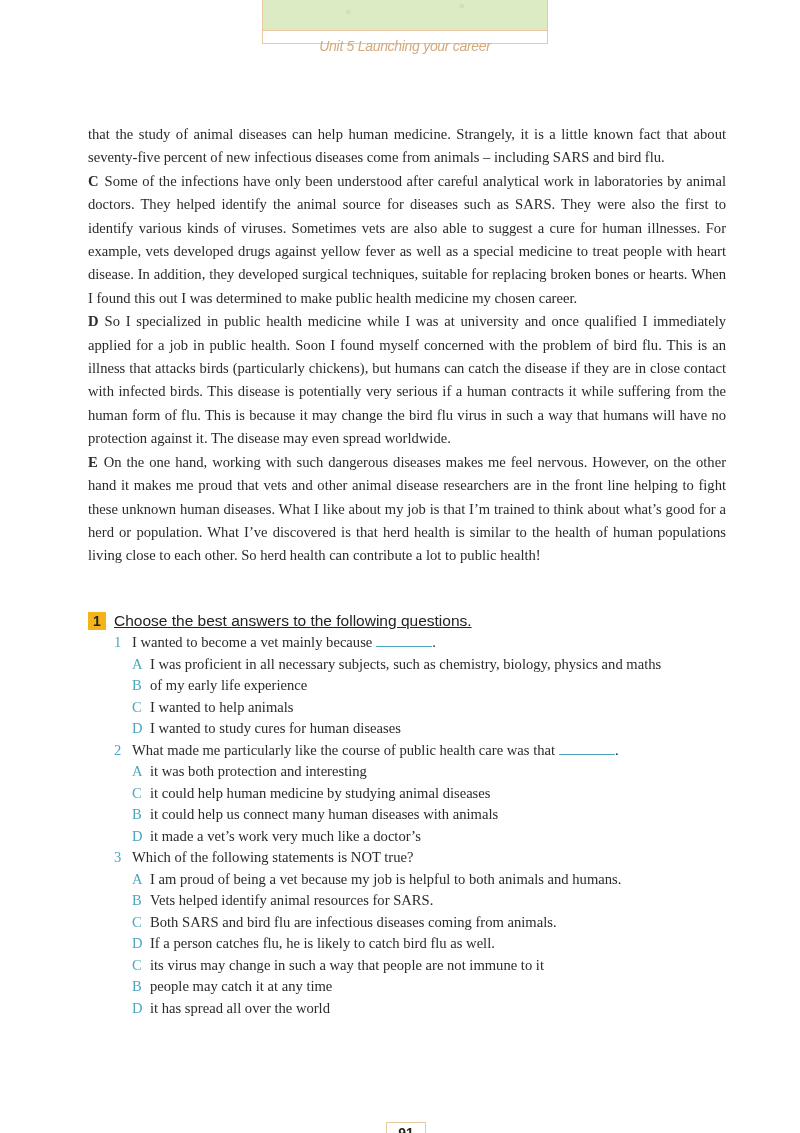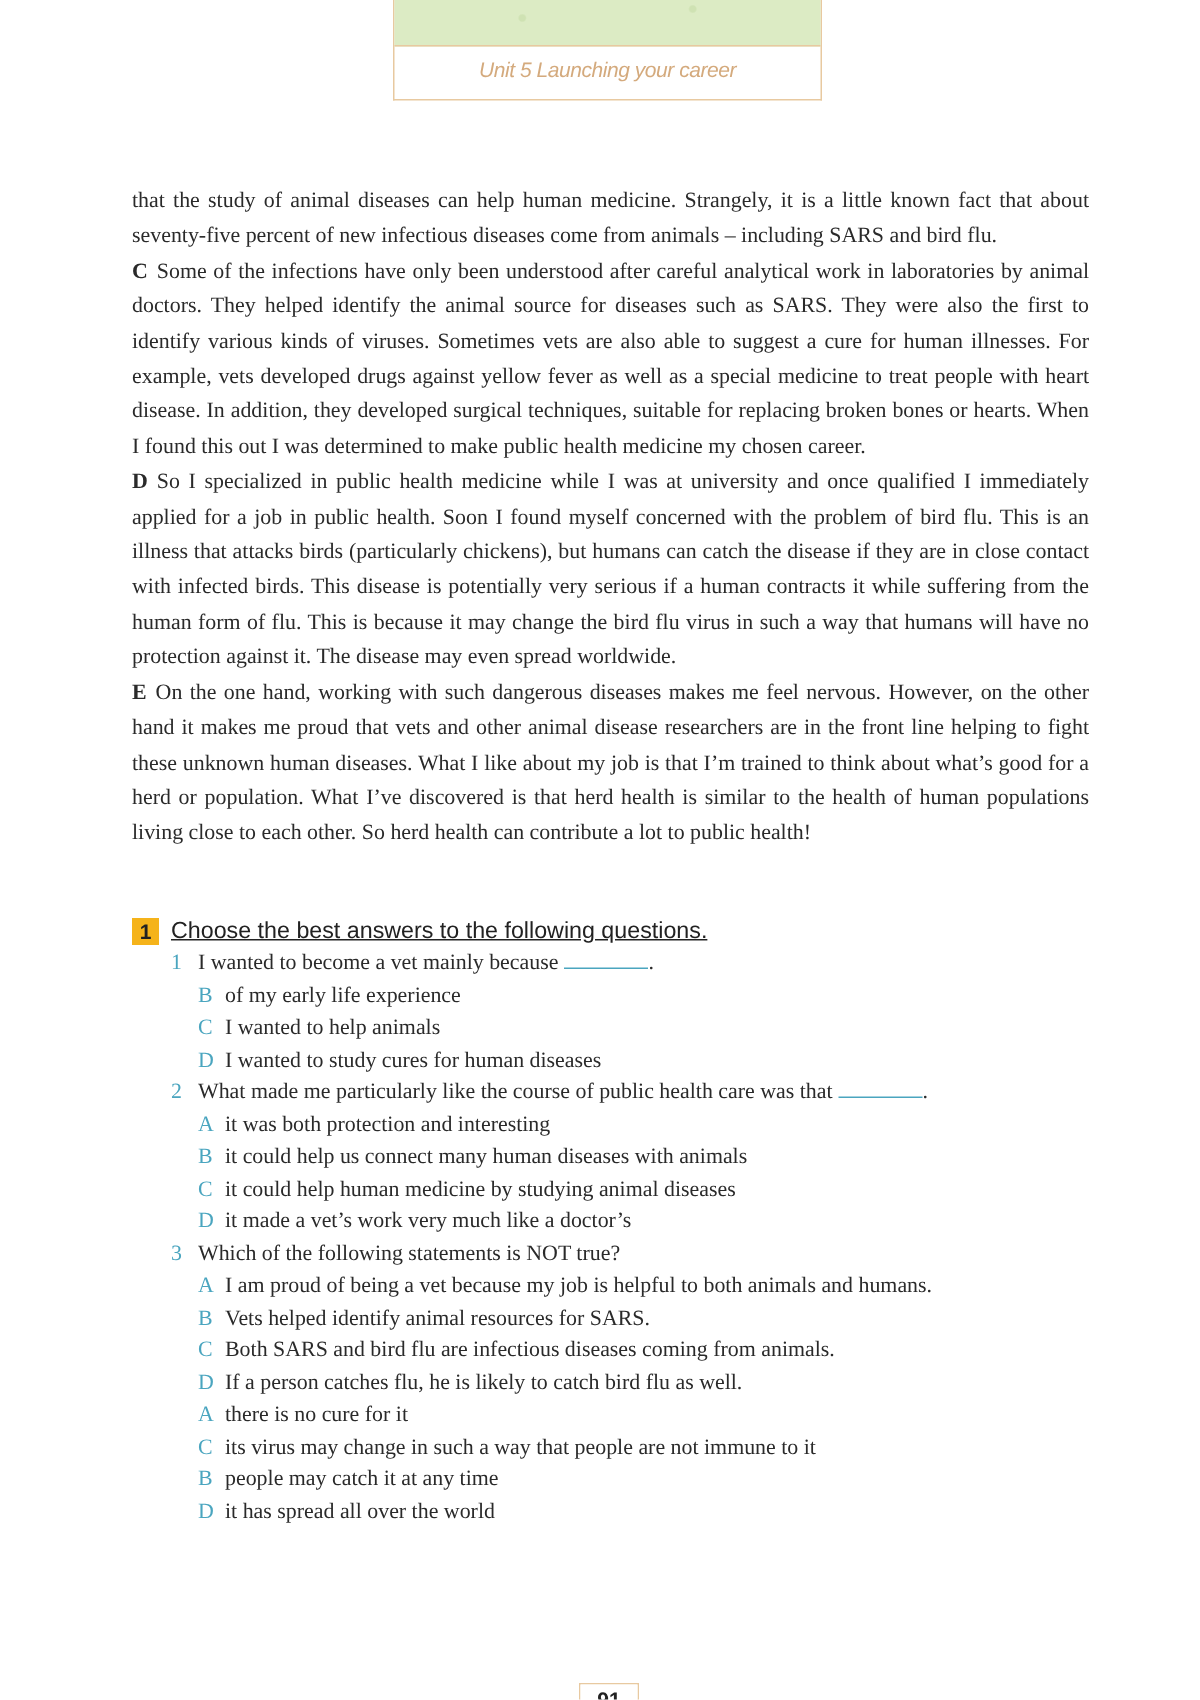--- a/index.html
+++ b/index.html
@@ -3,21 +3,21 @@
 <meta charset="utf-8">
 <style>
   html, body { margin: 0; padding: 0; }
   body {
     width: 800px; height: 1133px; background: #ffffff;
     position: relative; overflow: hidden;
     font-family: "Liberation Serif", "DejaVu Serif", serif;
     color: #2a2a2a;
   }
   .header-box {
-    position: absolute; left: 262px; top: 0; width: 286px; height: 67px;
+    position: absolute; left: 262px; top: 0; width: 286px; height: 44px;
     border: 1px solid #e8c9a0; border-top: none; box-sizing: border-box;
     background: #fff;
   }
   .header-green {
     height: 30px; background: #dcebc4; border-bottom: 1px solid #e8c9a0;
     background-image: radial-gradient(circle at 30% 40%, #cfe2b3 0 2px, transparent 3px),
                       radial-gradient(circle at 70% 20%, #cfe2b3 0 2px, transparent 3px);
   }
   .header-title {
     text-align: center; font-family: "Liberation Sans", sans-serif; font-style: italic;
@@ -73,40 +73,40 @@
 </div>
 
 <div class="exercise">
   <div class="ex-title">
     <span class="ex-num">1</span>
     <span class="ex-text">Choose the best answers to the following questions.</span>
   </div>
   <div id="questions">
       <div class="question">
         <div class="q-line"><span class="q-num">1</span><span>I wanted to become a vet mainly because</span><span class="blank"></span>.</div>
+        <div class="opt-line"><span class="opt-letter">A</span><span>I was proficient in all necessary subjects, such as chemistry, biology, physics and maths</span></div>
         <div class="opt-line"><span class="opt-letter">B</span><span>of my early life experience</span></div>
         <div class="opt-line"><span class="opt-letter">C</span><span>I wanted to help animals</span></div>
         <div class="opt-line"><span class="opt-letter">D</span><span>I wanted to study cures for human diseases</span></div>
       </div>
       <div class="question">
         <div class="q-line"><span class="q-num">2</span><span>What made me particularly like the course of public health care was that</span><span class="blank"></span>.</div>
         <div class="opt-line"><span class="opt-letter">A</span><span>it was both protection and interesting</span></div>
+        <div class="opt-line"><span class="opt-letter">C</span><span>it could help human medicine by studying animal diseases</span></div>
         <div class="opt-line"><span class="opt-letter">B</span><span>it could help us connect many human diseases with animals</span></div>
-        <div class="opt-line"><span class="opt-letter">C</span><span>it could help human medicine by studying animal diseases</span></div>
         <div class="opt-line"><span class="opt-letter">D</span><span>it made a vet’s work very much like a doctor’s</span></div>
       </div>
       <div class="question">
         <div class="q-line"><span class="q-num">3</span><span>Which of the following statements is NOT true?</span></div>
         <div class="opt-line"><span class="opt-letter">A</span><span>I am proud of being a vet because my job is helpful to both animals and humans.</span></div>
         <div class="opt-line"><span class="opt-letter">B</span><span>Vets helped identify animal resources for SARS.</span></div>
         <div class="opt-line"><span class="opt-letter">C</span><span>Both SARS and bird flu are infectious diseases coming from animals.</span></div>
         <div class="opt-line"><span class="opt-letter">D</span><span>If a person catches flu, he is likely to catch bird flu as well.</span></div>
       </div>
       <div class="question">
-        <div class="opt-line"><span class="opt-letter">A</span><span>there is no cure for it</span></div>
         <div class="opt-line"><span class="opt-letter">C</span><span>its virus may change in such a way that people are not immune to it</span></div>
         <div class="opt-line"><span class="opt-letter">B</span><span>people may catch it at any time</span></div>
         <div class="opt-line"><span class="opt-letter">D</span><span>it has spread all over the world</span></div>
       </div>
     </div>
 </div>
 
 <div class="page-num-box">
   <div class="page-num">91</div>
   <div class="page-num-green"></div>

